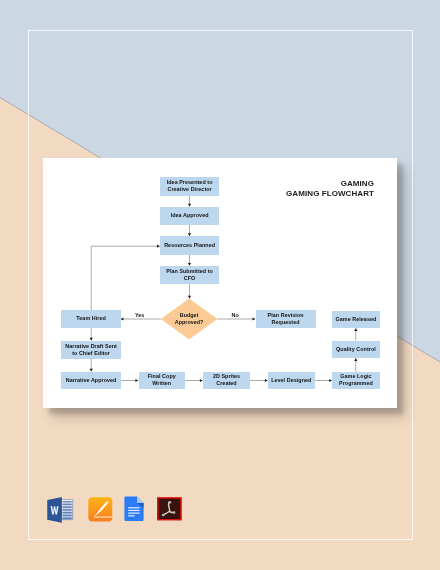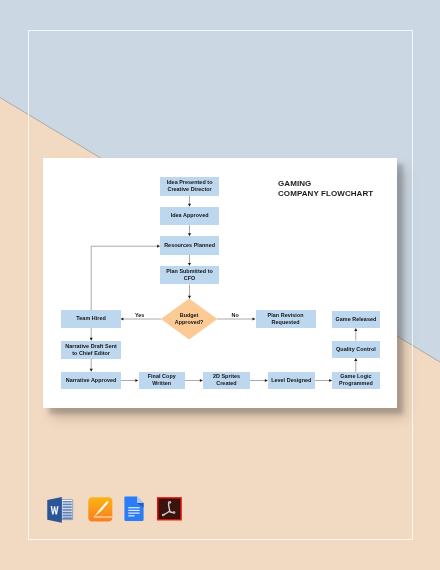--- a/index.html
+++ b/index.html
@@ -7,21 +7,21 @@
        -webkit-font-smoothing:antialiased;}
   #stage{position:relative;width:440px;height:570px;overflow:hidden;background:#cbd7e3;
          transform:translateZ(0);}
   .peach{position:absolute;left:0;top:0;width:440px;height:570px;background:#f2d9c1;
          clip-path:polygon(0 97.5px,440px 362px,440px 570px,0 570px);}
   .diagline{position:absolute;left:0;top:0;width:440px;height:570px;pointer-events:none;}
   .frame{position:absolute;left:27.5px;top:29.7px;width:385.5px;height:510.4px;
          border:1.7px solid rgba(255,255,255,.78);box-sizing:border-box;}
   .card{position:absolute;left:43.4px;top:157.8px;width:353.9px;height:250.4px;background:#fff;
         box-shadow:6px 6px 4px rgba(66,62,58,.26), 9px 10px 11px rgba(66,62,58,.21);}
-  .title{position:absolute;left:278px;width:96px;top:179.2px;text-align:left;font-weight:bold;
+  .title{position:absolute;left:278px;width:96px;top:179.2px;text-align:right;font-weight:bold;
          font-size:8.0px;line-height:9.7px;letter-spacing:.08px;color:#1c1c1c;white-space:nowrap;transform:translateZ(0);}
 
   
   #fc{position:absolute;left:0;top:0;}
   .nodebox{position:absolute;background:#bdd7ee;display:flex;align-items:center;
            justify-content:center;text-align:center;font-weight:bold;font-size:5.4px;
            line-height:7.0px;color:#111;letter-spacing:.05px;transform:translateZ(0);}
   .diamond{position:absolute;display:flex;align-items:center;justify-content:center;
            text-align:center;font-weight:bold;font-size:5.4px;line-height:7.0px;color:#111;
            transform:translateZ(0);}
@@ -36,21 +36,21 @@
 
 <div id="stage">
   <div class="peach"></div>
   <svg class="diagline" viewBox="0 0 440 570">
     <line x1="0" y1="97.5" x2="440" y2="362" stroke="#7d8289" stroke-width="0.85" opacity="0.62"></line>
   </svg>
   <div class="frame"></div>
   <div class="card"></div>
   <div class="title">
     <div>GAMING</div>
-    <div>COMPANY FLOWCHART</div>
+    <div>GAMING FLOWCHART</div>
   </div>
   <svg id="fc" width="440" height="570">
       <path d="M 189.5 195.6 L 189.5 206.4" fill="none" stroke="#8d8d8d" stroke-width="0.75"></path>
       <polygon points="189.50,206.40 191.12,203.70 187.88,203.70" fill="#1a1a1a"></polygon>
       <path d="M 189.5 225.2 L 189.5 236" fill="none" stroke="#8d8d8d" stroke-width="0.75"></path>
       <polygon points="189.50,236.00 191.12,233.30 187.88,233.30" fill="#1a1a1a"></polygon>
       <path d="M 189.5 254.8 L 189.5 265.6" fill="none" stroke="#8d8d8d" stroke-width="0.75"></path>
       <polygon points="189.50,265.60 191.12,262.90 187.88,262.90" fill="#1a1a1a"></polygon>
       <path d="M 189.5 284.4 L 189.5 298.4" fill="none" stroke="#8d8d8d" stroke-width="0.75"></path>
       <polygon points="189.50,298.40 191.12,295.70 187.88,295.70" fill="#1a1a1a"></polygon>

